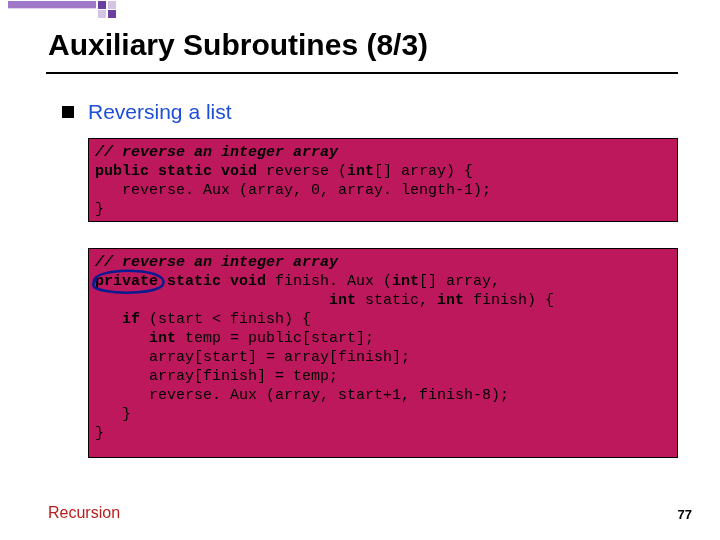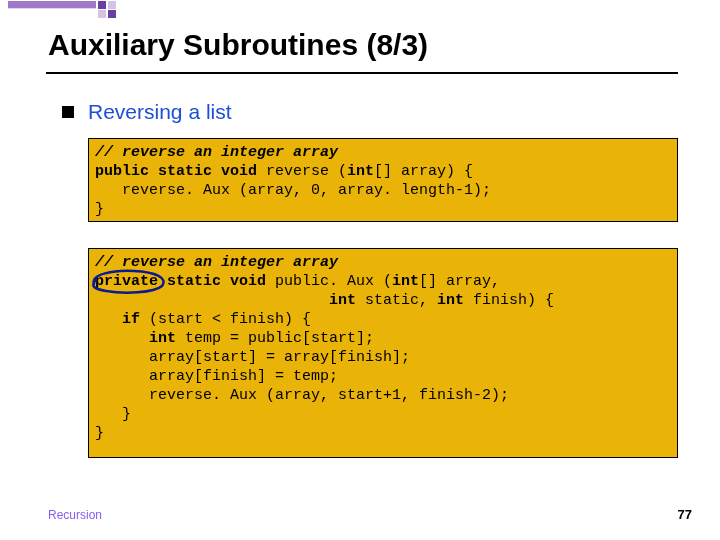--- a/index.html
+++ b/index.html
@@ -66,21 +66,21 @@
   .bullet-text {
     position: absolute;
     top: 100px;
     left: 88px;
     font-size: 21px;
     color: #1d4ed8;
   }
   .codebox {
     position: absolute;
     border: 1.5px solid #000;
-    background: #eab308;
+    background: #be185d;
   }
   .codebox.one {
     top: 138px;
     left: 88px;
     width: 590px;
     height: 84px;
   }
   .codebox.two {
     top: 248px;
     left: 88px;
@@ -94,22 +94,22 @@
     white-space: pre;
     padding: 4px 6px;
     color: #000;
   }
   .code .bi { font-weight: bold; font-style: italic; }
   .code .b { font-weight: bold; }
   .footer-left {
     position: absolute;
     bottom: 18px;
     left: 48px;
-    font-size: 12px;
-    color: #8b5cf6;
+    font-size: 16px;
+    color: #b91c1c;
   }
   .footer-right {
     position: absolute;
     bottom: 18px;
     right: 28px;
     font-size: 13px;
     font-weight: bold;
     color: #000;
   }
   .hand-ellipse {
@@ -141,27 +141,27 @@
 
 <div class="codebox one">
 <div class="code"><span class="bi">// reverse an integer array</span>
 <span class="b">public static void</span><span> reverse (</span><span class="b">int</span><span>[] array) {</span>
 <span>   reverse. Aux (array, 0, array. length-1);</span>
 <span>}</span></div>
 </div>
 
 <div class="codebox two">
 <div class="code"><span class="bi">// reverse an integer array</span>
-<span class="b">private static void</span><span> public. Aux (</span><span class="b">int</span><span>[] array,</span>
+<span class="b">private static void</span><span> finish. Aux (</span><span class="b">int</span><span>[] array,</span>
 <span>                          </span><span class="b">int</span><span> static, </span><span class="b">int</span><span> finish) {</span>
 <span>   </span><span class="b">if</span><span> (start &lt; finish) {</span>
 <span>      </span><span class="b">int</span><span> temp = public[start];</span>
 <span>      array[start] = array[finish];</span>
 <span>      array[finish] = temp;</span>
-<span>      reverse. Aux (array, start+1, finish-2);</span>
+<span>      reverse. Aux (array, start+1, finish-8);</span>
 <span>   }</span>
 <span>}</span></div>
 </div>
 
 <svg class="hand-ellipse" viewBox="0 0 86 26">
   <path d="M 10 16 C 6 6, 30 2, 50 3 C 72 4, 84 10, 78 18 C 70 25, 40 26, 22 23 C 10 21, 6 18, 12 12" fill="none" stroke="#0a1a8f" stroke-width="2.5" stroke-linecap="round"></path>
 </svg>
 
 <div class="footer-left">Recursion</div>
 <div class="footer-right">77</div>

